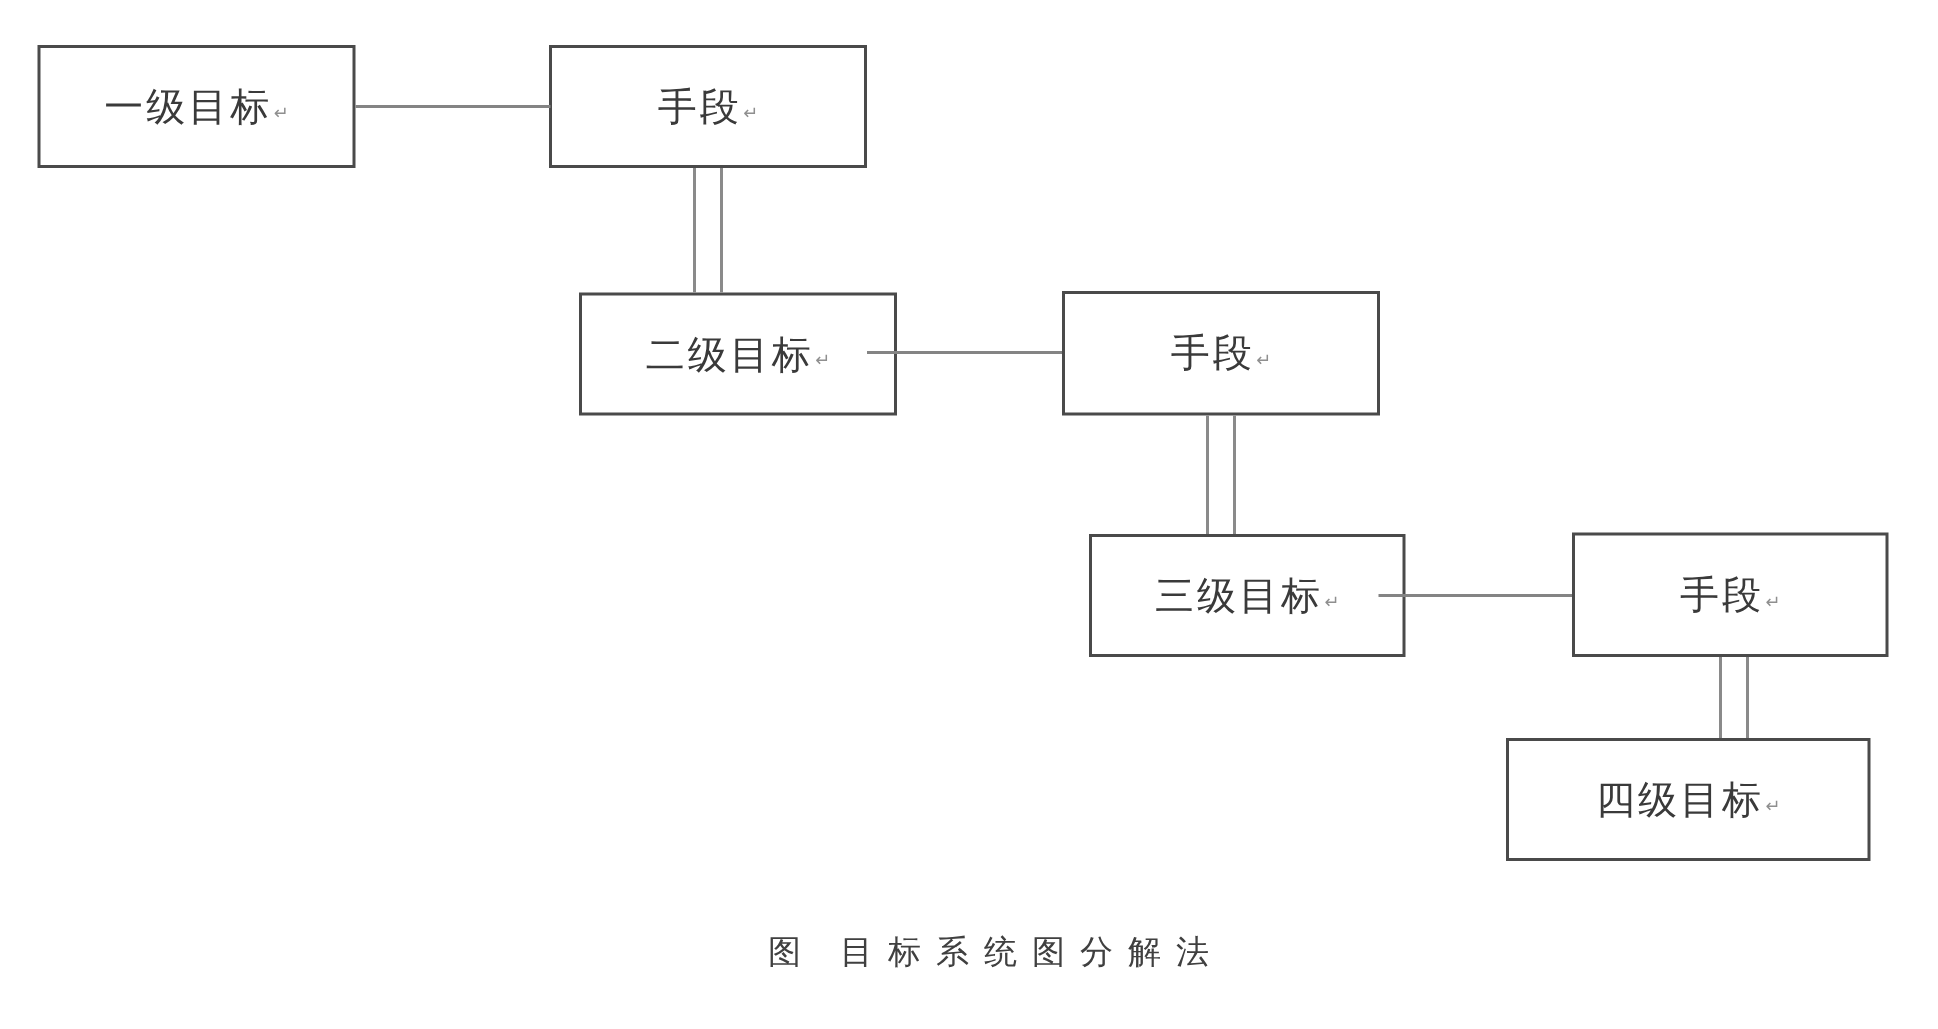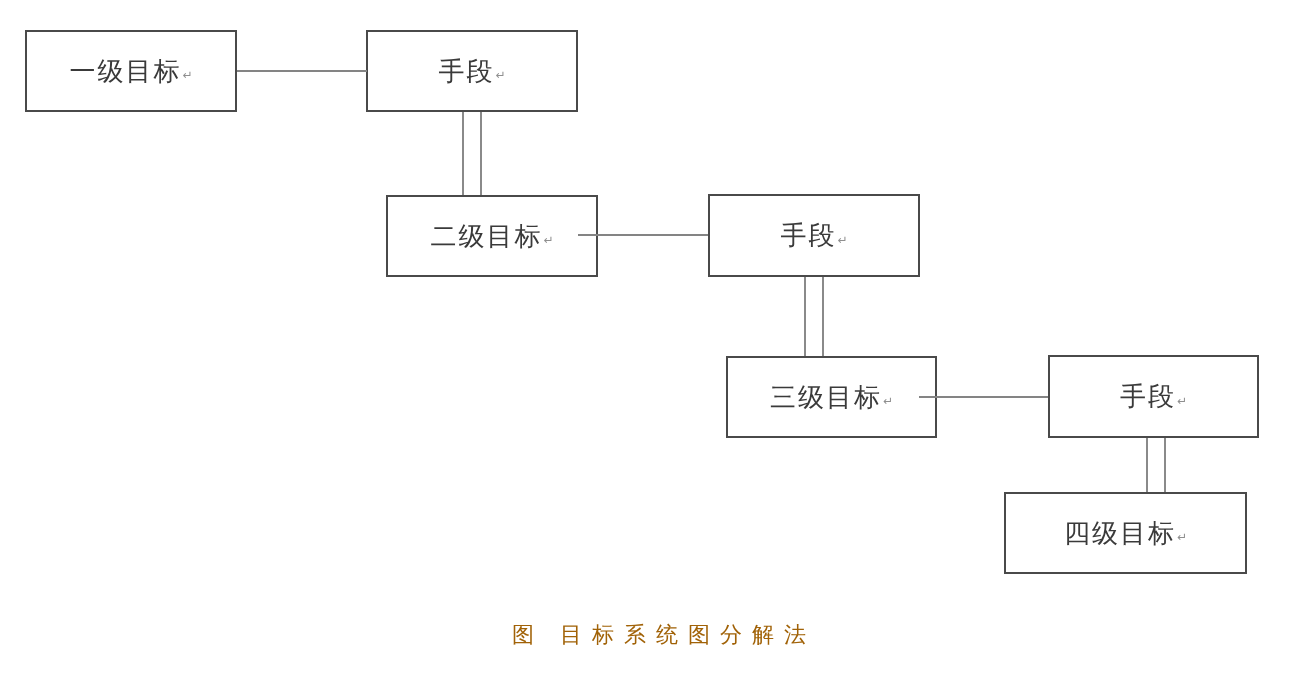--- a/index.html
+++ b/index.html
@@ -65,21 +65,21 @@
   #c-v2 { left: 804px;  top: 277px; height: 79px; }
   #c-v3 { left: 1146px; top: 438px; height: 54px; }
   
   .caption {
     position: absolute;
     left: 0;
     right: 0;
     top: 620px;
     text-align: center;
     font-size: 22px;
-    color: #a16207;
+    color: #404040;
     padding-left: 36px;
   }
   .caption .prefix {
     margin-right: 26px;
   }
   .caption .title {
     letter-spacing: 10px;
   }
 </style>
 </head>

